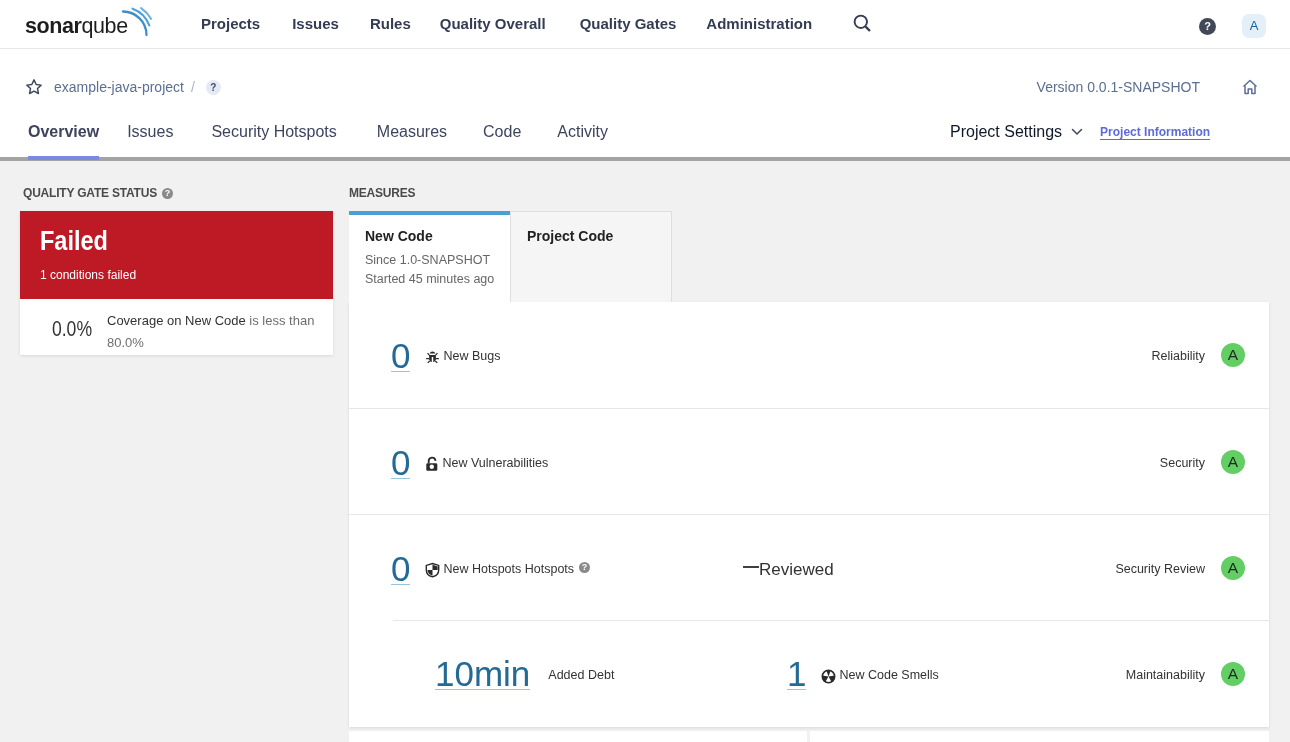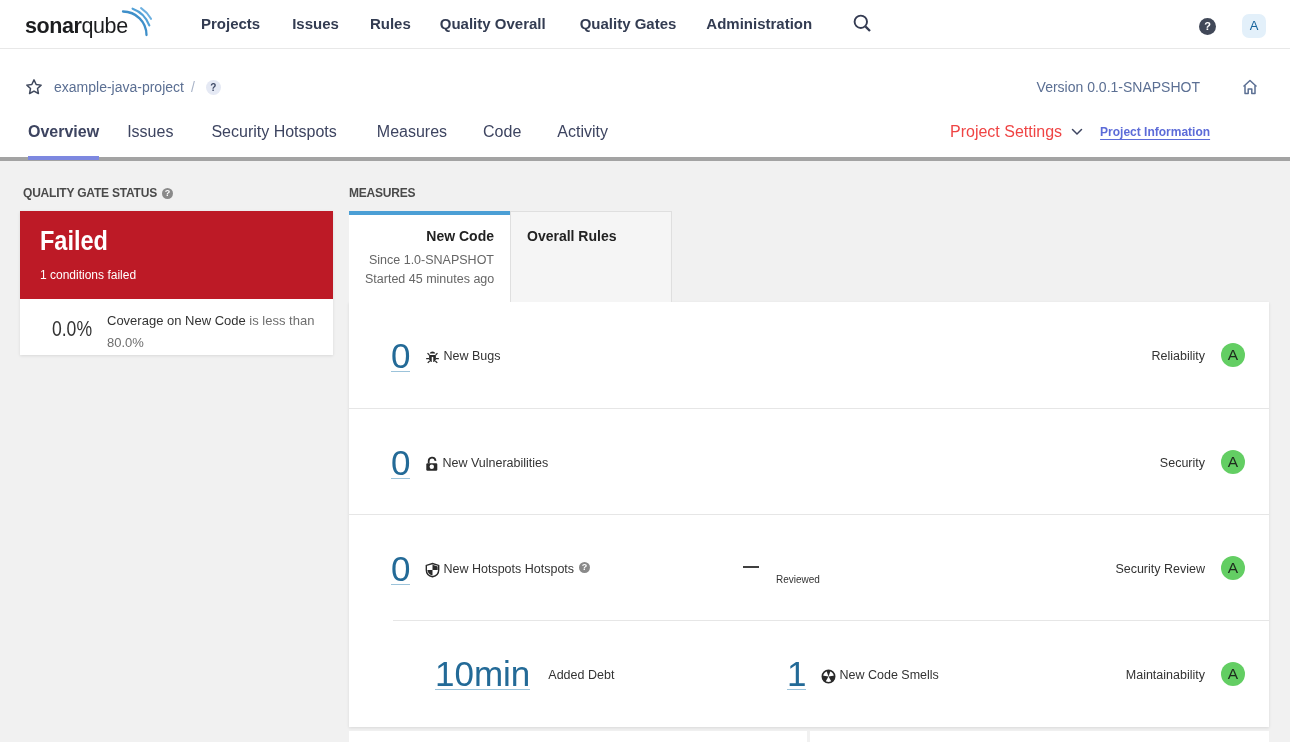--- a/index.html
+++ b/index.html
@@ -45,21 +45,21 @@
 #tabbar { position:relative; height:54px; background:#fff; border-bottom:4px solid #a3a3a3; }
 #tabs { position:absolute; left:28px; top:0; height:53px; display:flex; }
 #tabs a { font-size:16px; color:#3d4460; height:53px; line-height:50px; display:block; }
 #tabs a.active { font-weight:bold; box-shadow:inset 0 -4px #7d88e0; }
 #tabs a.t2 { margin-left:28px; }
 #tabs a.t3 { margin-left:38px; }
 #tabs a.t4 { margin-left:40px; }
 #tabs a.t5 { margin-left:36px; }
 #tabs a.t6 { margin-left:36px; }
 #tab-right { position:absolute; left:950px; top:-2px; height:53px; display:flex; align-items:center; }
-#ps { font-size:16px; color:#ef4444; }
+#ps { font-size:16px; color:#0f172a; }
 #tab-right svg { margin-left:9px; }
 #pi { margin-left:17px; font-size:12px; font-weight:bold; color:#5c6bd8;
   text-decoration:underline; text-underline-offset:3px; }
 
 
 #main { position:relative; height:581px; background:#f1f1f1; }
 .sectitle { font-size:12px; font-weight:bold; color:#4a4a4a; display:flex; align-items:center; letter-spacing:-.2px; }
 .shelp { margin-left:5px; width:11px; height:11px; border-radius:50%; background:#8a8a8a;
   color:#fff; font-size:9px; font-weight:bold; text-align:center; line-height:11px; }
 
@@ -69,40 +69,40 @@
 #failed .big { font-size:27px; font-weight:bold; line-height:28px; display:inline-block; transform:scaleX(.87); transform-origin:0 50%; }
 #failed .sub { margin-top:13px; font-size:12px; }
 #cond { background:#fff; height:56px; position:relative; }
 #cond .val { position:absolute; left:16px; top:19px; width:72px; text-align:center; font-size:22px; line-height:22px; color:#333; transform:scaleX(.8); }
 #cond .desc { position:absolute; left:87px; top:11px; white-space:nowrap; font-size:13px; line-height:22px; color:#6e6e6e; }
 #cond .desc b { font-weight:normal; color:#333; }
 
 #rightcol { position:absolute; left:349px; top:25px; width:920px; }
 #mtabs { margin-top:11px; display:flex; }
 #tab-new { width:161px; height:91px; background:#fff; border-top:4px solid #4b9fd5;
-  padding:13px 16px 0;text-align:right; }
+  padding:13px 16px 0; }
 #tab-new .tt { font-size:14px; font-weight:bold; color:#222; }
 #tab-new .ts { margin-top:9px; font-size:12.5px; color:#666; white-space:nowrap; }
 #tab-new .ts2 { margin-top:5px; font-size:12.5px; color:#666; white-space:nowrap; }
 #tab-overall { width:162px; height:91px; background:#f5f5f5; border:1px solid #dfdfdf;
   border-bottom:none; padding:16px 16px 0; }
 #tab-overall .tt { font-size:14px; font-weight:bold; color:#222; }
 #panel { background:#fff; box-shadow:0 1px 3px rgba(0,0,0,.1); }
 .mrow { height:106px; display:flex; align-items:center; padding:0 24px 0 42px; }
 .mrow:last-child { height:107px;margin-left:44px; }
 .mrow:last-child .num { margin-top:0; }
 .mrow + .mrow { border-top:1px solid #e6e6e6; }
 .m1 { width:352px; display:flex; align-items:center; }
 .num { font-size:35px; color:#236a97; line-height:30px; margin-top:3px;
   border-bottom:1px solid #9cc3da; }
 .mico { margin-left:15px; display:flex; position:relative; top:2px; }
 .mlabel { margin-left:3px; font-size:12.5px; color:#333; position:relative; top:1px; }
 .m2 { display:flex; align-items:center; }
 .dash { width:16px; border-top:2px solid #404040; margin-top:-2px;}
-.rev { margin-left:17px; font-size:10px; color:#333; position:relative; top:12px; }
+.rev { font-size:17px; color:#333; position:relative; top:2px; }
 .mright { margin-left:auto; display:flex; align-items:center; }
 .rlabel { font-size:12.5px; color:#333; position:relative; top:1px; }
 .badge { margin-left:16px; width:24px; height:24px; border-radius:50%; background:#63ce63;
   color:#1e2b1e; font-size:15.5px; text-align:center; line-height:24px; }
 #bottomboxes { margin-top:4px; display:flex; }
 #bottomboxes div { height:60px; background:#fff; }
 #bottomboxes .bb1 { width:458px; }
 #bottomboxes .bb2 { margin-left:3px; width:459px; }
 </style>
 </head>
@@ -189,21 +189,21 @@
 
   <div id="rightcol">
     <div class="sectitle">MEASURES</div>
     <div id="mtabs">
       <div id="tab-new">
         <div class="tt">New Code</div>
         <div class="ts">Since 1.0-SNAPSHOT</div>
         <div class="ts2">Started 45 minutes ago</div>
       </div>
       <div id="tab-overall">
-        <div class="tt">Overall Rules</div>
+        <div class="tt">Project Code</div>
       </div>
     </div>
     <div id="panel">
       <div class="mrow">
         <div class="m1">
           <a class="num" href="#">0</a>
           <span class="mico">
             <svg width="15" height="15" viewBox="0 0 16 16" fill="#2a2a2a">
               <path d="M8 1.6 C6.6 1.6 5.4 2.5 5 3.8 L11 3.8 C10.6 2.5 9.4 1.6 8 1.6 Z"></path>
               <path d="M4.4 5.2 L11.6 5.2 L11.6 10.3 L9.7 12.9 L6.3 12.9 L4.4 10.3 Z"></path>

